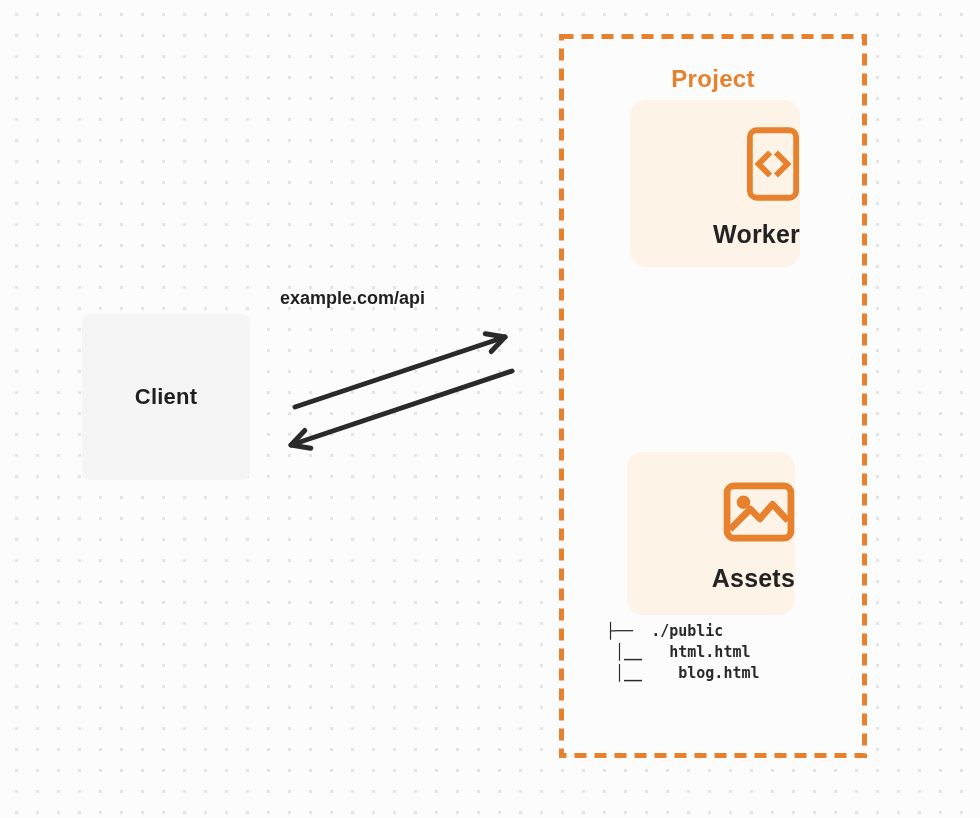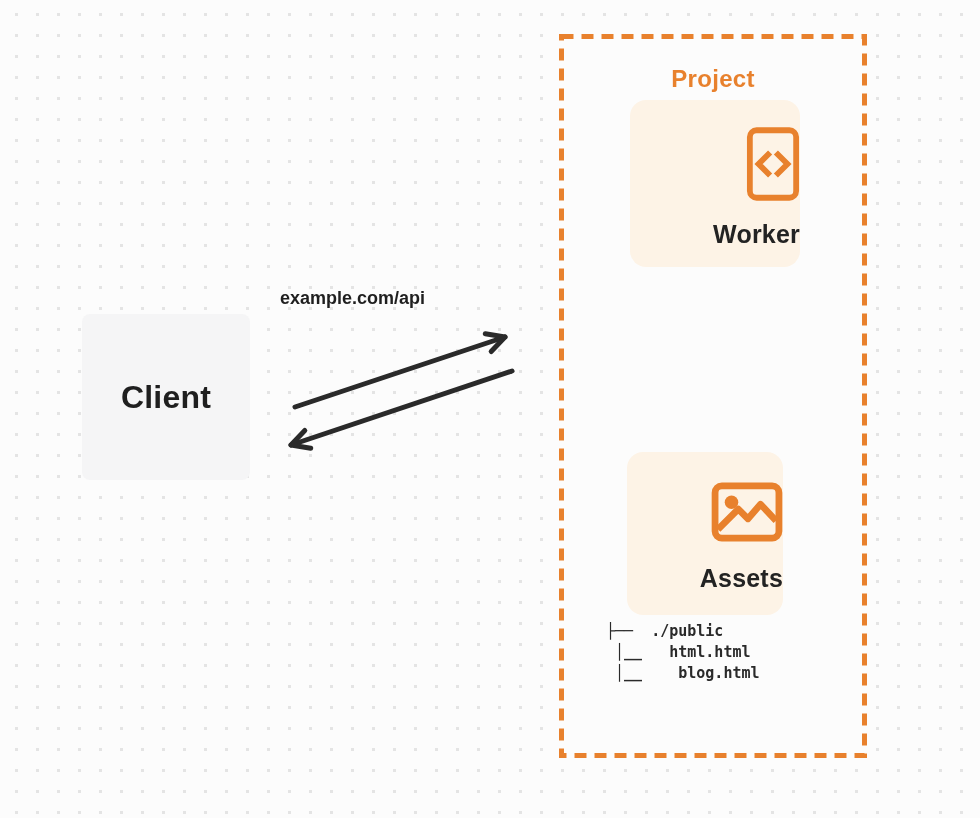--- a/index.html
+++ b/index.html
@@ -27,21 +27,21 @@
   }
   
   .client-box{
     position:absolute;left:82px;top:314px;
     width:168px;height:166px;
     background:var(--client-bg);
     border-radius:8px;
     display:flex;align-items:center;justify-content:center;
   }
   .client-box .node-label{
-    font-size:32px;font-weight:bold;color:var(--text-dark);
+    font-size:22px;font-weight:bold;color:var(--text-dark);
     letter-spacing:.2px;
   }
   
   .req-label{
     position:absolute;left:280px;top:288px;width:222px;
     text-align:left;
     font-size:18px;font-weight:bold;color:var(--text-dark);
     white-space:nowrap;
   }
   
@@ -76,21 +76,21 @@
     background:var(--card-bg);
     border-radius:16px;
     display:flex;flex-direction:column;align-items:flex-end;
   }
   .card .node-label{
     font-size:25px;font-weight:bold;color:#232323;
     letter-spacing:.2px;
   }
   .card-worker{left:72px;top:67px;width:170px;height:167px;padding-top:26px;}
   .card-worker .node-label{margin-top:18px;}
-  .card-assets{left:69px;top:419px;width:156px;height:163px;padding-top:30px;}
+  .card-assets{left:69px;top:419px;width:168px;height:163px;padding-top:30px;}
   .card-assets .node-label{margin-top:22px;}
   
   .file-tree{
     position:absolute;left:48px;top:588px;
     font-family:"DejaVu Sans Mono",monospace;
     font-size:15px;font-weight:bold;
     line-height:21px;
     color:#2A2A2A;
   }
   .file-tree .tree-line{white-space:pre;}

